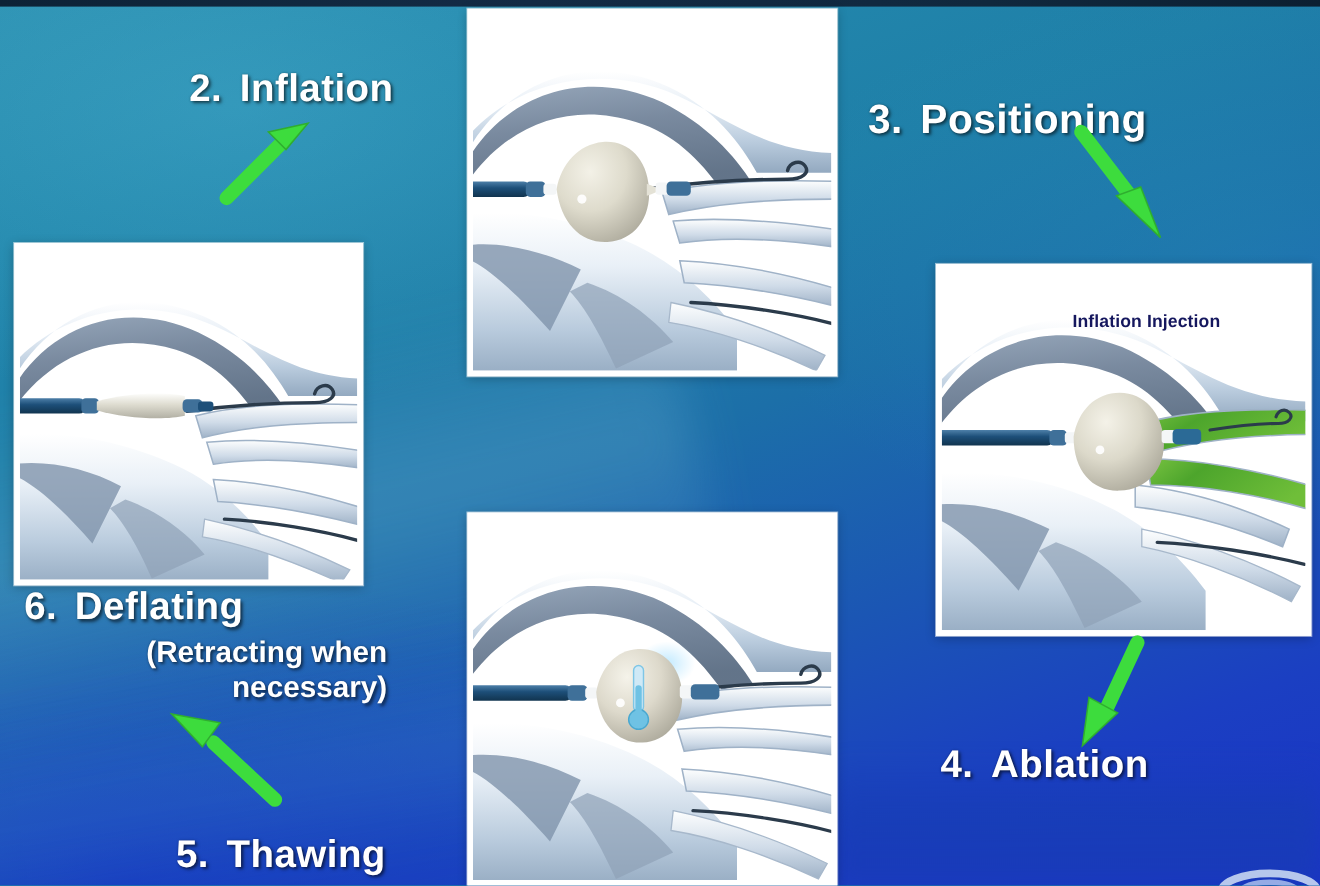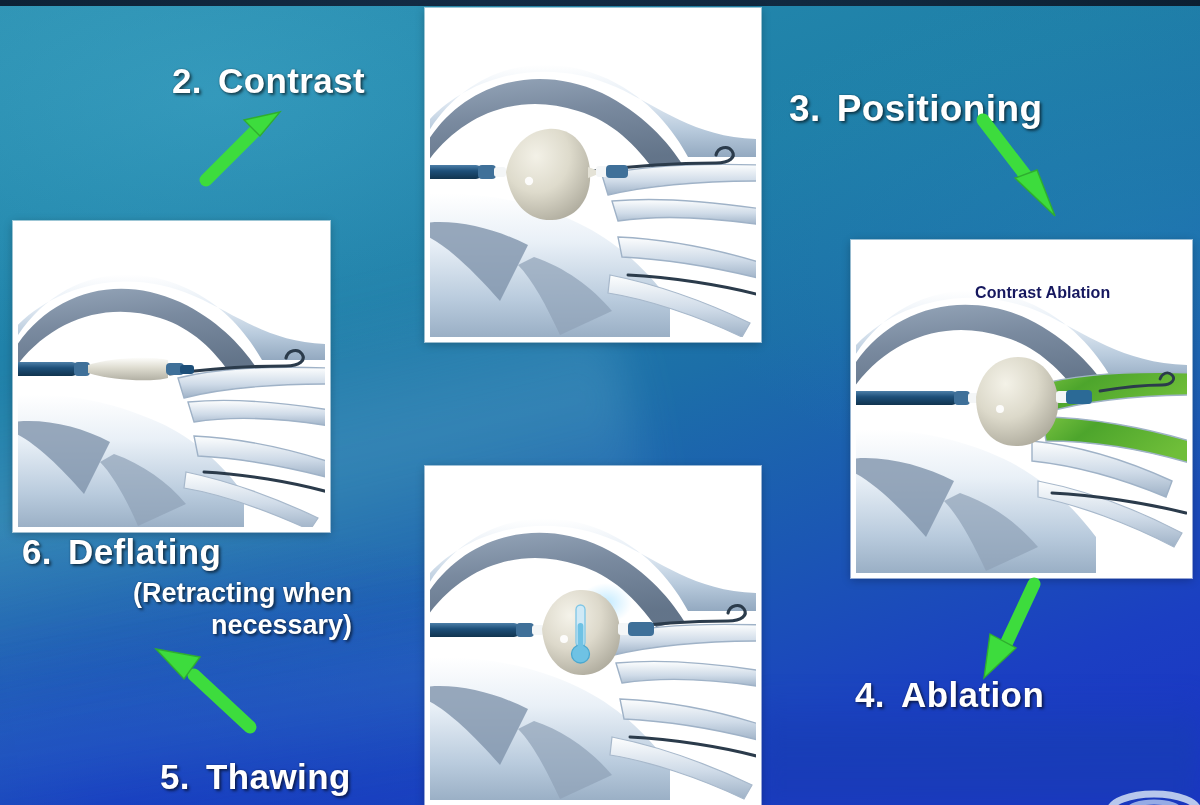--- a/index.html
+++ b/index.html
@@ -380,25 +380,25 @@
         <rect x="112" y="148" width="12" height="10" rx="3" fill="#f4f6f7"></rect>
 
         <path d="M 120,152 C 124,128 140,112 162,112 C 184,112 200,130 202,154 C 204,182 186,200 162,201 C 138,202 120,184 120,152 Z" fill="url(#balloonD)"></path>
         <ellipse cx="144" cy="164" rx="4" ry="4" fill="#ffffff" opacity=".9"></ellipse>
         <rect x="200" y="146" width="14" height="12" rx="3" fill="#f4f6f7"></rect>
         <rect x="210" y="145" width="26" height="14" rx="4" fill="#2b6a96"></rect>
       </svg>
     </div>
   </div>
 
-  <div id="caption-contrast">Contrast Ablation</div>
+  <div id="caption-contrast">Inflation Injection</div>
 
 
   <div class="label" id="label-inflation">
-    <span class="lbl-num">2.</span><span>Contrast</span>
+    <span class="lbl-num">2.</span><span>Inflation</span>
   </div>
 
   <div class="label" id="label-position">
     <span class="lbl-num">3.</span><span>Positioning</span>
   </div>
 
   <div class="label" id="label-ablation">
     <span class="lbl-num">4.</span><span>Ablation</span>
   </div>
 

